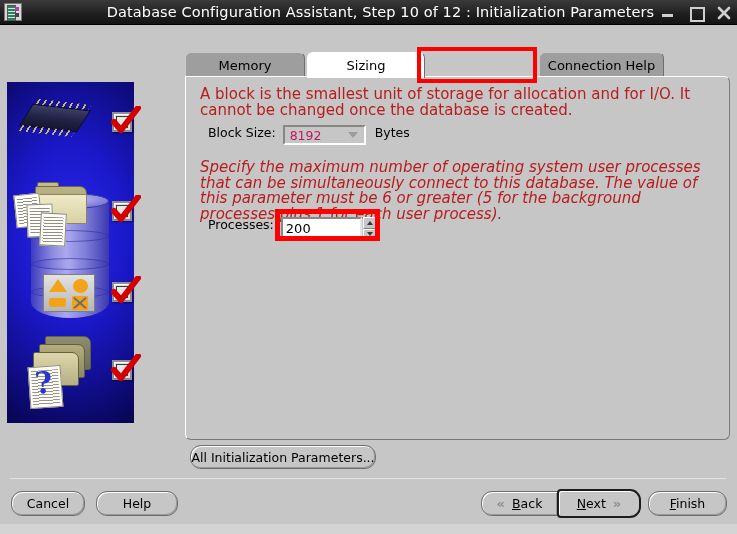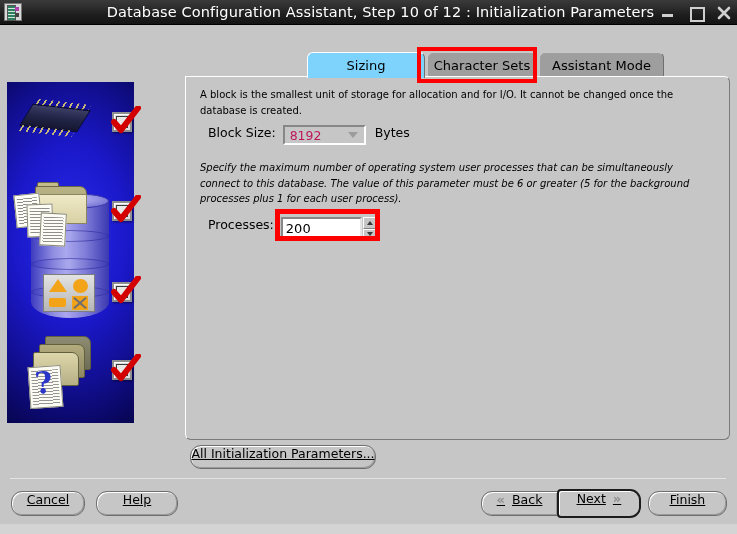--- a/index.html
+++ b/index.html
@@ -242,21 +242,21 @@
     cursor: default;
     white-space: nowrap;
   }
   .tab.inactive {
     background: #9e9e9e;
     border-top: 1px solid #c9c9c9;
     border-left: 1px solid #c9c9c9;
     border-right: 1px solid #6f6f6f;
   }
   .tab.active {
-    background: #7dd3fc;
+    background: #ffffff;
     border-top: 1px solid #ffffff;
     border-left: 1px solid #ffffff;
     border-right: 1px solid #6f6f6f;
     z-index: 3;
     height: 26px;
   }
   .tab-memory    { left: 0px;   width: 120px; }
   .tab-sizing    { left: 122px; width: 118px; }
   .tab-charset   { left: 242px; width: 110px; }
   .tab-connmode  { left: 354px; width: 125px; }
@@ -276,22 +276,22 @@
     width: 545px; height: 364px;
     background: #c6c6c6;
     border-top: 1px solid #ffffff;
     border-left: 1px solid #ffffff;
     border-right: 1px solid #7a7a7a;
     border-bottom: 1px solid #7a7a7a;
     border-radius: 0 6px 6px 6px;
   }
   .para {
     position: absolute;
-    font-size: 10px;
-    color: #000000;
+    font-size: 15px;
+    color: #b91c1c;
     line-height: 15.5px;
   }
   .para-block { left: 14px; top: 10px; width: 512px; }
   .para-proc  { left: 14px; top: 83px; width: 515px; font-style: italic; }
 
   .field-row { position: absolute; display: flex; align-items: flex-start; }
   .row-block { left: 22px; top: 48px; }
   .row-proc  { left: 22px; top: 140px; }
 
   .field-label {
@@ -365,25 +365,24 @@
   }
 
   
   .btn {
     background: #c6c6c6;
     border: 1px solid #6e6e6e;
     border-radius: 11px;
     box-shadow: inset 1px 1px 0 #ffffff, inset -1px -1px 0 #9a9a9a;
     font-size: 12.5px;
     color: #000;
-    display: flex; align-items: flex-start; justify-content: center;
+    display: flex; align-items: center; justify-content: center;
     cursor: default;
     font-family: "DejaVu Sans", "Liberation Sans", sans-serif;
     white-space: nowrap;
-    text-decoration: underline;
   }
   .all-params {
     position: absolute; left: 190px; top: 445px;
     width: 186px; height: 24px;
   }
   .separator {
     position: absolute; left: 10px; top: 478px;
     width: 716px; height: 1px;
     background: #9a9a9a;
     border-bottom: 1px solid #e2e2e2;
@@ -492,28 +491,28 @@
     </div>
     <div class="chk chk4">
       <div class="chk-box"></div>
       <svg class="chk-tick" viewBox="0 0 30 28" aria-hidden="true">
         <path d="M3 16 L10 24 L27 2" stroke="#d40000" stroke-width="6" fill="none" stroke-linecap="round" stroke-linejoin="round"></path>
       </svg>
     </div>
   </div>
 
   <div class="tabstrip">
+    <div class="tab inactive tab-memory">
+      <span>Memory</span>
+    </div>
     <div class="tab active tab-sizing">
       <span>Sizing</span>
     </div>
-    <div class="tab inactive tab-charset">
-      <span>Character Sets</span>
-    </div>
     <div class="tab inactive tab-connmode">
-      <span>Assistant Mode</span>
+      <span>Connection Help</span>
     </div>
   </div>
   <div class="tab-highlight"></div>
 
   <div class="panel">
 
     <div class="para para-block">A block is the smallest unit of storage for allocation and for I/O. It cannot be changed once the database is created.</div>
 
     <div class="field-row row-block">
       <span class="field-label">Block Size:</span>

